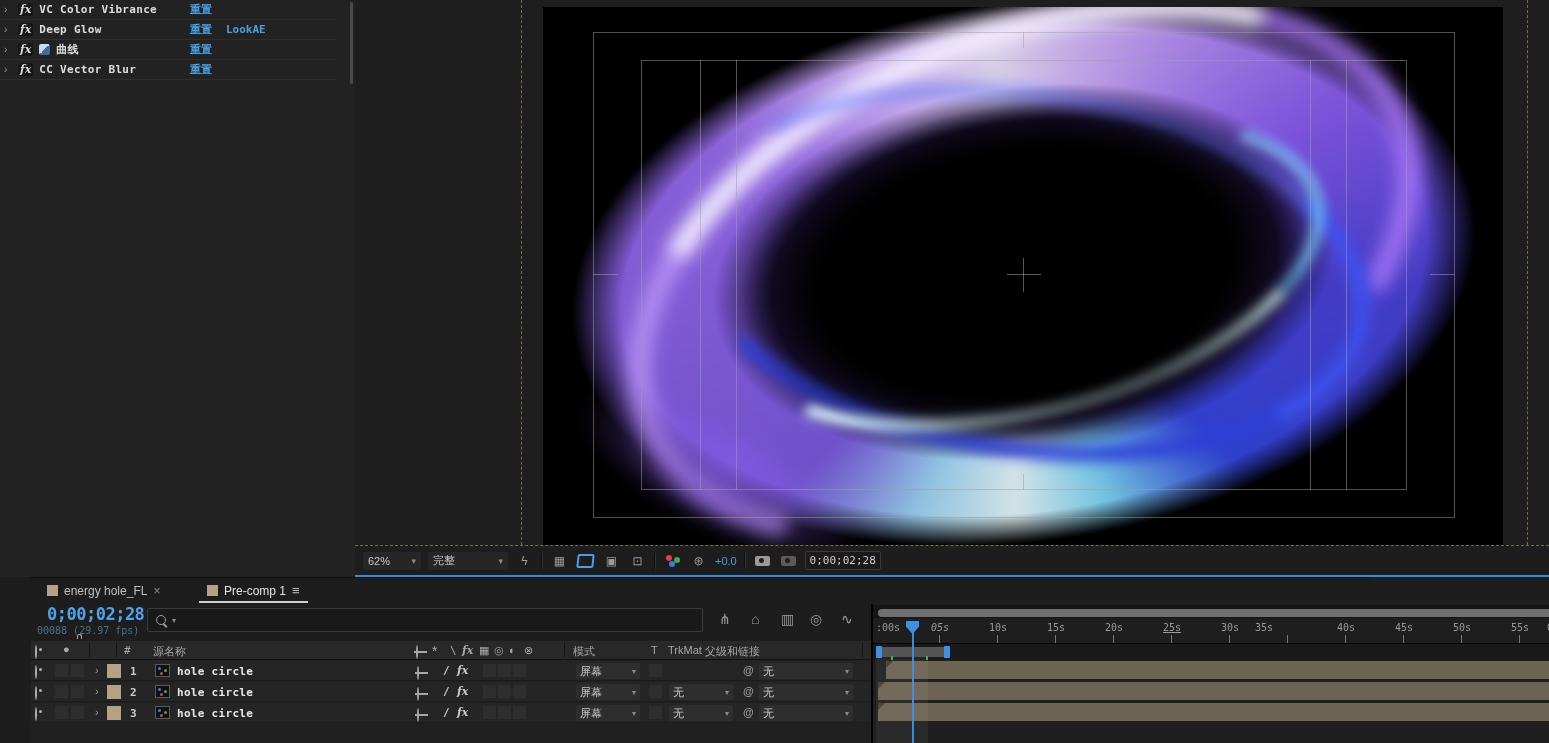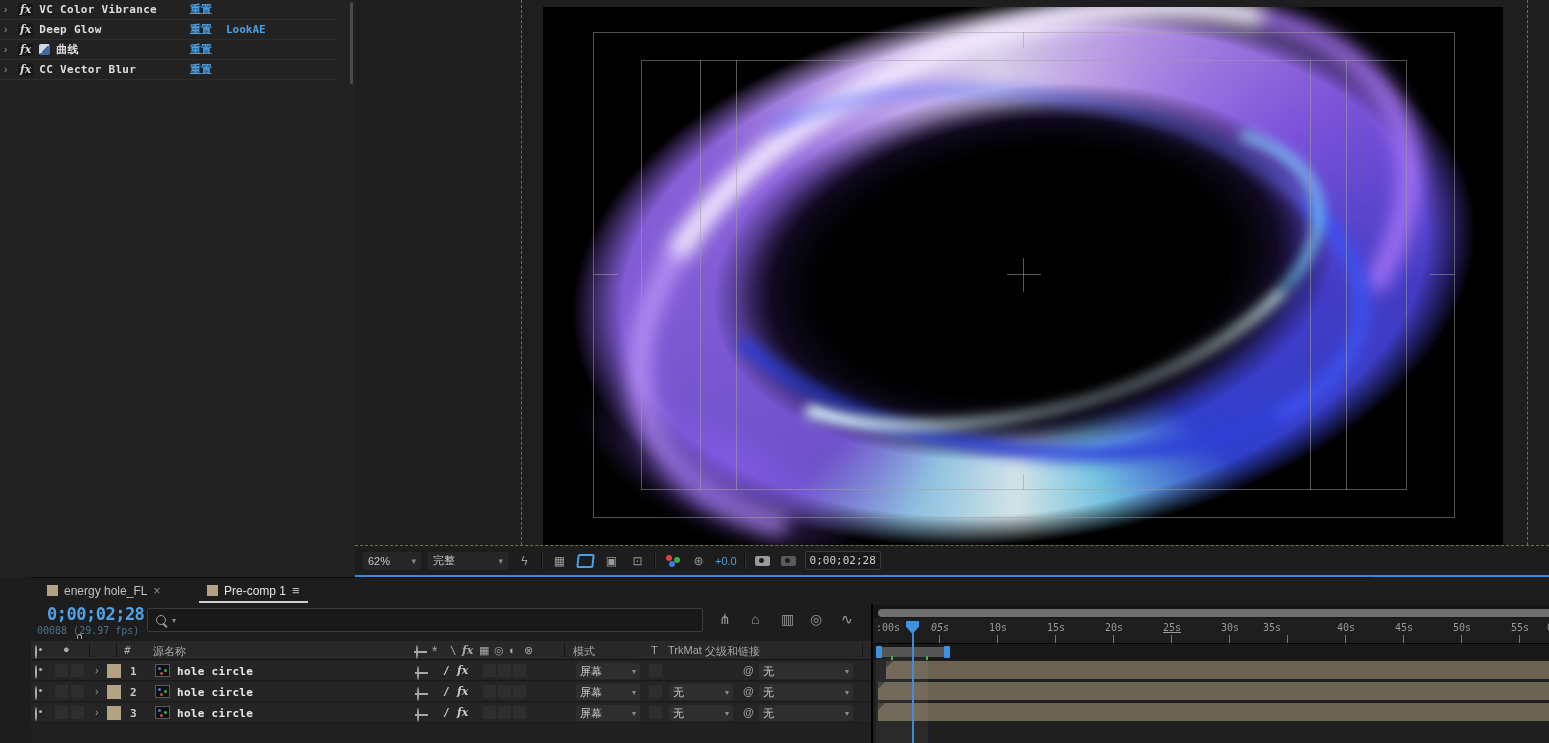--- a/index.html
+++ b/index.html
@@ -398,21 +398,21 @@
         <div class="nav-thumb"></div>
       </div>
       <div class="ruler">
         <span class="rlab" style="left:3px;">:00s</span>
         <span class="rlab" style="left:58px;font-style:italic;">05s</span>
         <span class="rlab" style="left:116px;">10s</span>
         <span class="rlab" style="left:174px;">15s</span>
         <span class="rlab" style="left:232px;">20s</span>
         <span class="rlab" style="left:290px;text-decoration:underline;">25s</span>
         <span class="rlab" style="left:348px;">30s</span>
-        <span class="rlab" style="left:390px;">35s</span>
+        <span class="rlab" style="left:382px;">35s</span>
         <span class="rlab" style="left:464px;">40s</span>
         <span class="rlab" style="left:522px;">45s</span>
         <span class="rlab" style="left:580px;">50s</span>
         <span class="rlab" style="left:638px;">55s</span>
         <span class="rlab" style="left:674px;text-align:center;">00:0</span>
         <span class="rtick" style="left:66px;"></span>
           <span class="rtick" style="left:124px;"></span>
         <span class="rtick" style="left:182px;"></span>
           <span class="rtick" style="left:240px;"></span>
         <span class="rtick" style="left:298px;"></span>

